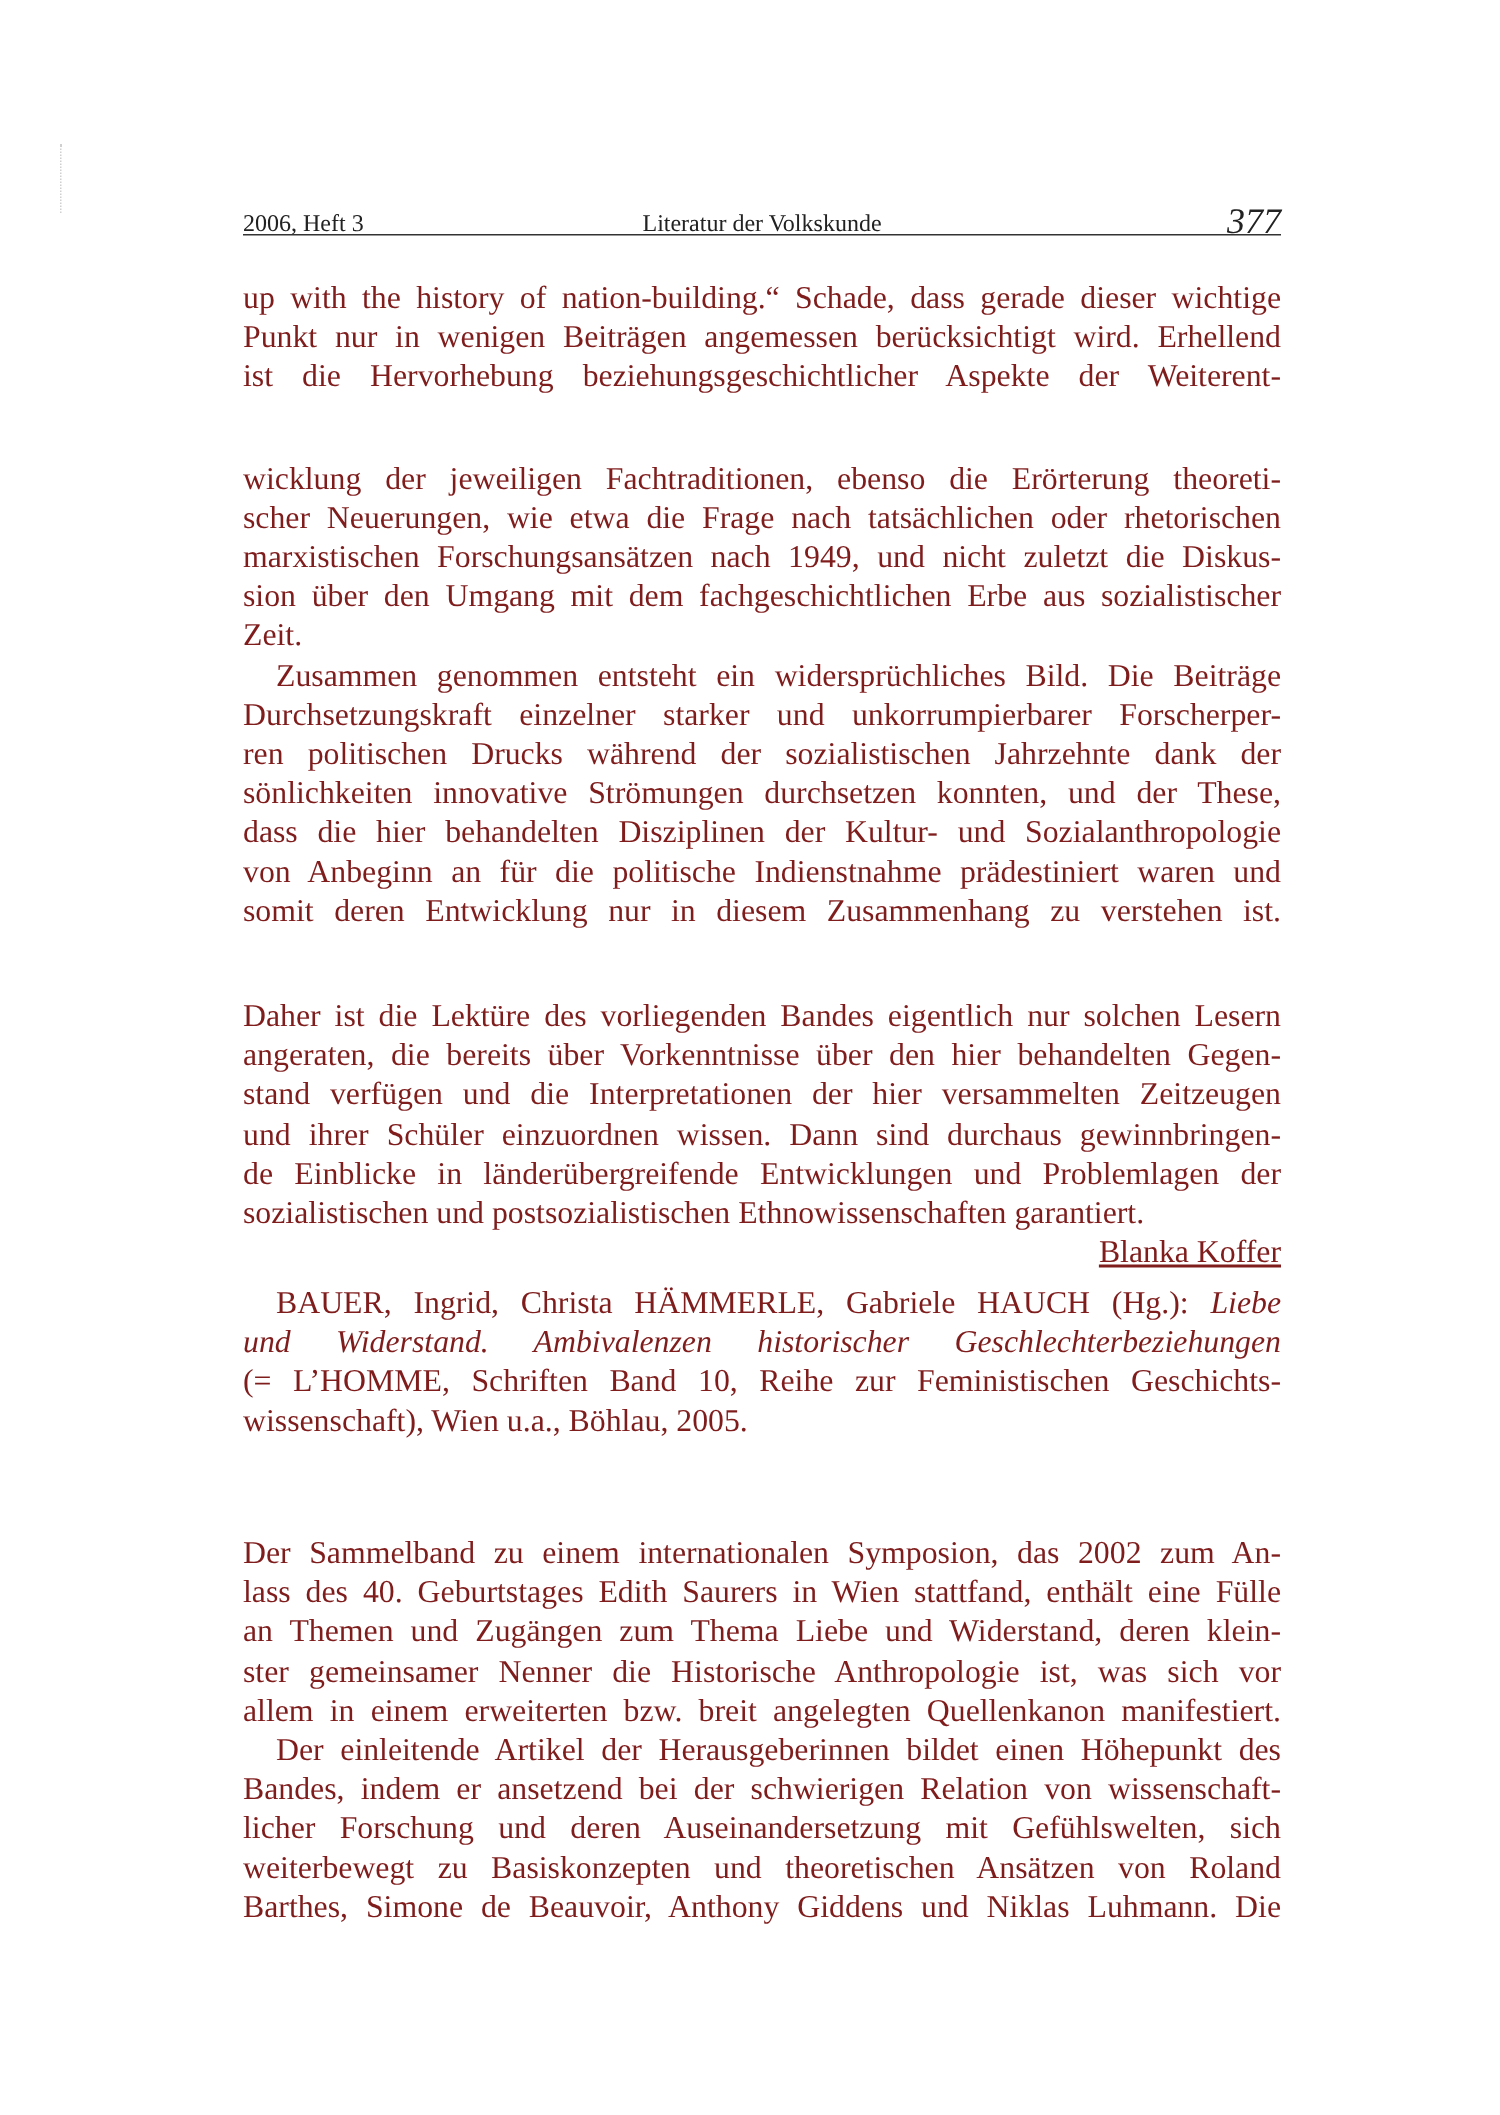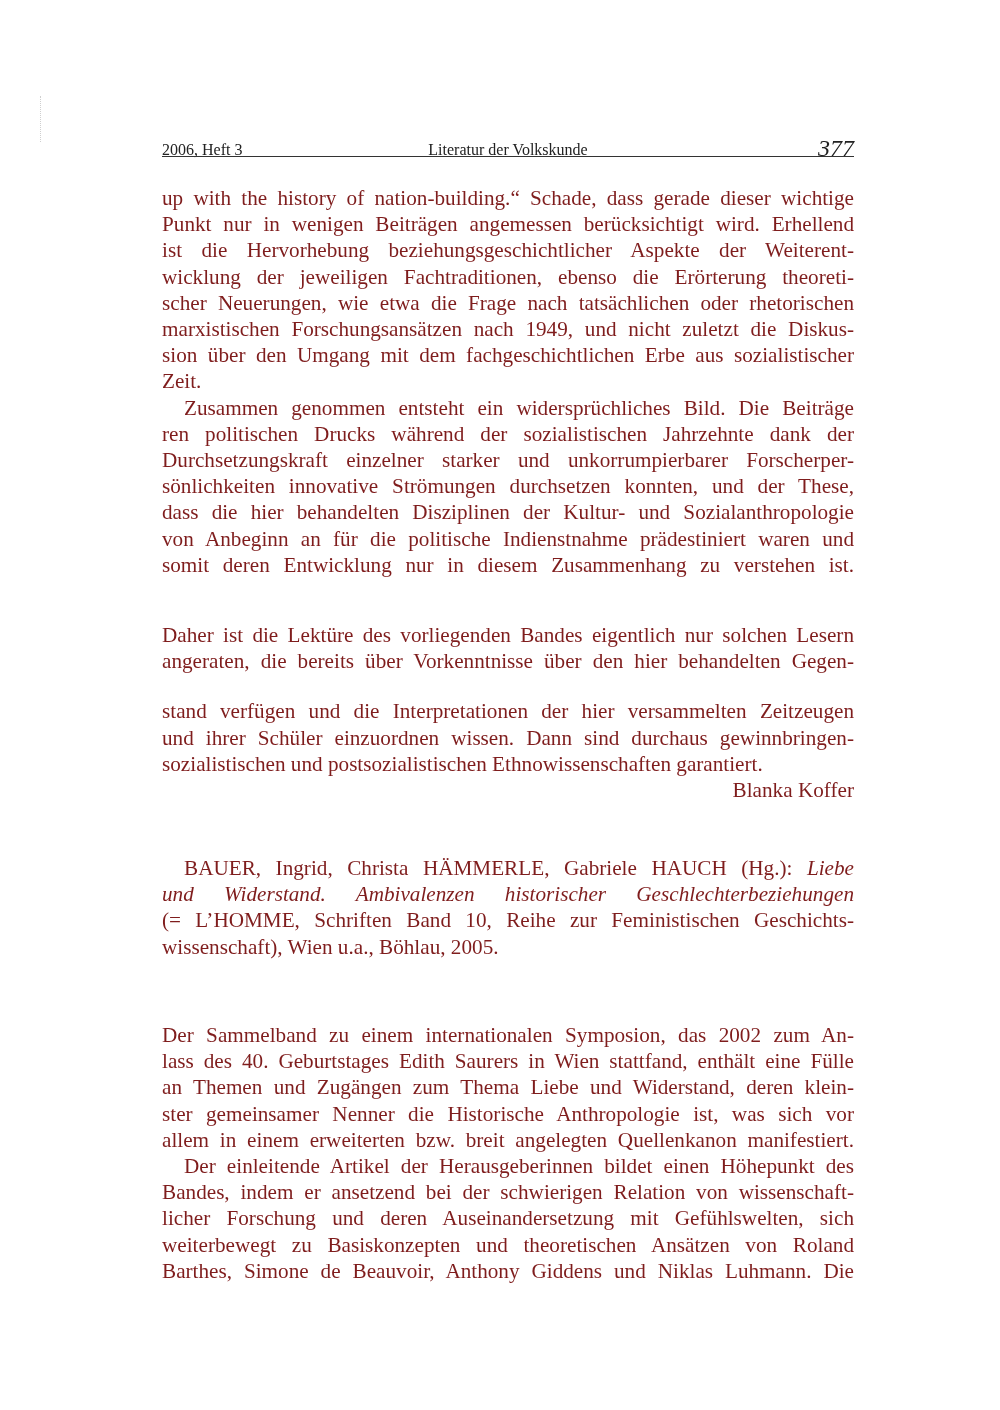--- a/index.html
+++ b/index.html
@@ -9,21 +9,21 @@
     .header { position: absolute; left: 162px; top: 137px; width: 692px; height: 34px;
       font-family: "Liberation Serif", serif; color: #222; }
     .header .left { position: absolute; left: 0; top: 4px; font-size: 16px; }
     .header .center { position: absolute; left: 0; right: 0; top: 4px; text-align: center; font-size: 16px; }
     .header .right { position: absolute; right: 0; top: -2px; font-size: 24px; font-style: italic; }
     .header-rule { position: absolute; left: 162px; top: 156px; width: 692px; height: 0; border-top: 1.5px solid #333; }
     .body { position: absolute; left: 162px; width: 692px;
       font-family: "Liberation Serif", serif; font-size: 21.2px; line-height: 26.2px; color: #7f1d1d; }
     .line { display: block; text-align: justify; text-align-last: justify; white-space: nowrap; }
     .line.last { text-align-last: left; }
-    .sig { text-align: right; }
+    .sig { text-align: right; text-decoration: underline; }
     .it { font-style: italic; }
     .blk1 { top: 185px; }
     .blk2 { top: 855px; }
     .blk3 { top: 1022px; }
   </style>
 </head>
 <body>
 
 <div class="page">
   <div class="scan-mark"></div>
@@ -33,38 +33,39 @@
     <span class="center">Literatur der Volkskunde</span>
     <span class="right">377</span>
   </div>
   <div class="header-rule"></div>
 
   <div class="body blk1">
     <div>
       <span class="line" style="word-spacing: 0px;">up with the history of nation-building.“ Schade, dass gerade dieser wichtige</span>
       <span class="line" style="word-spacing: 0px;">Punkt nur in wenigen Beiträgen angemessen berücksichtigt wird. Erhellend</span>
       <span class="line" style="word-spacing: 0px;">ist die Hervorhebung beziehungsgeschichtlicher Aspekte der Weiterent-</span>
-      <span class="line" style="word-spacing: 0px;">wicklung der jeweiligen Fachtraditionen, ebenso die Erörterung theoreti-</span>
+      <span class="line" style="word-spacing: 0px; margin-top: 42px;">wicklung der jeweiligen Fachtraditionen, ebenso die Erörterung theoreti-</span>
       <span class="line" style="word-spacing: 0px;">scher Neuerungen, wie etwa die Frage nach tatsächlichen oder rhetorischen</span>
       <span class="line" style="word-spacing: 0px;">marxistischen Forschungsansätzen nach 1949, und nicht zuletzt die Diskus-</span>
       <span class="line" style="word-spacing: 0px;">sion über den Umgang mit dem fachgeschichtlichen Erbe aus sozialistischer</span>
       <span class="line last" style="word-spacing: 0px;">Zeit.</span>
     </div>
     <div>
       <span class="line" style="padding-left: 22px; word-spacing: 0px;">Zusammen genommen entsteht ein widersprüchliches Bild. Die Beiträge</span>
+      <span class="line" style="word-spacing: 0px;">Durchsetzungskraft einzelner starker und unkorrumpierbarer Forscherper-</span>
       <span class="line" style="word-spacing: 0px;">ren politischen Drucks während der sozialistischen Jahrzehnte dank der</span>
-      <span class="line" style="word-spacing: 0px;">Durchsetzungskraft einzelner starker und unkorrumpierbarer Forscherper-</span>
       <span class="line" style="word-spacing: 0px;">sönlichkeiten innovative Strömungen durchsetzen konnten, und der These,</span>
       <span class="line" style="word-spacing: 0px;">dass die hier behandelten Disziplinen der Kultur- und Sozialanthropologie</span>
       <span class="line" style="word-spacing: 0px;">von Anbeginn an für die politische Indienstnahme prädestiniert waren und</span>
       <span class="line" style="word-spacing: 0px;">somit deren Entwicklung nur in diesem Zusammenhang zu verstehen ist.</span>
       <span class="line" style="word-spacing: 0px; margin-top: 44px;">Daher ist die Lektüre des vorliegenden Bandes eigentlich nur solchen Lesern</span>
       <span class="line" style="word-spacing: 0px;">angeraten, die bereits über Vorkenntnisse über den hier behandelten Gegen-</span>
-      <span class="line" style="word-spacing: 0px; margin-top: 24px;">stand verfügen und die Interpretationen der hier versammelten Zeitzeugen</span>
+      <span class="line" style="word-spacing: 0px;">stand verfügen und die Interpretationen der hier versammelten Zeitzeugen</span>
       <span class="line" style="word-spacing: 0px;">und ihrer Schüler einzuordnen wissen. Dann sind durchaus gewinnbringen-</span>
+      <span class="line" style="word-spacing: 0px;">de Einblicke in länderübergreifende Entwicklungen und Problemlagen der</span>
       <span class="line last" style="word-spacing: 0px;">sozialistischen und postsozialistischen Ethnowissenschaften garantiert.</span>
     </div>
     <div class="sig">Blanka Koffer</div>
   </div>
 
   <div class="body blk2">
     <span class="line" style="padding-left: 22px; word-spacing: 0px;"><span>BAUER, Ingrid, Christa HÄMMERLE, Gabriele HAUCH (Hg.): </span><span class="it">Liebe</span></span>
     <span class="line it" style="word-spacing: 0px;">und Widerstand. Ambivalenzen historischer Geschlechterbeziehungen</span>
     <span class="line" style="word-spacing: 0px;">(= L’HOMME, Schriften Band 10, Reihe zur Feministischen Geschichts-</span>
     <span class="line last" style="word-spacing: 0px;">wissenschaft), Wien u.a., Böhlau, 2005.</span>

